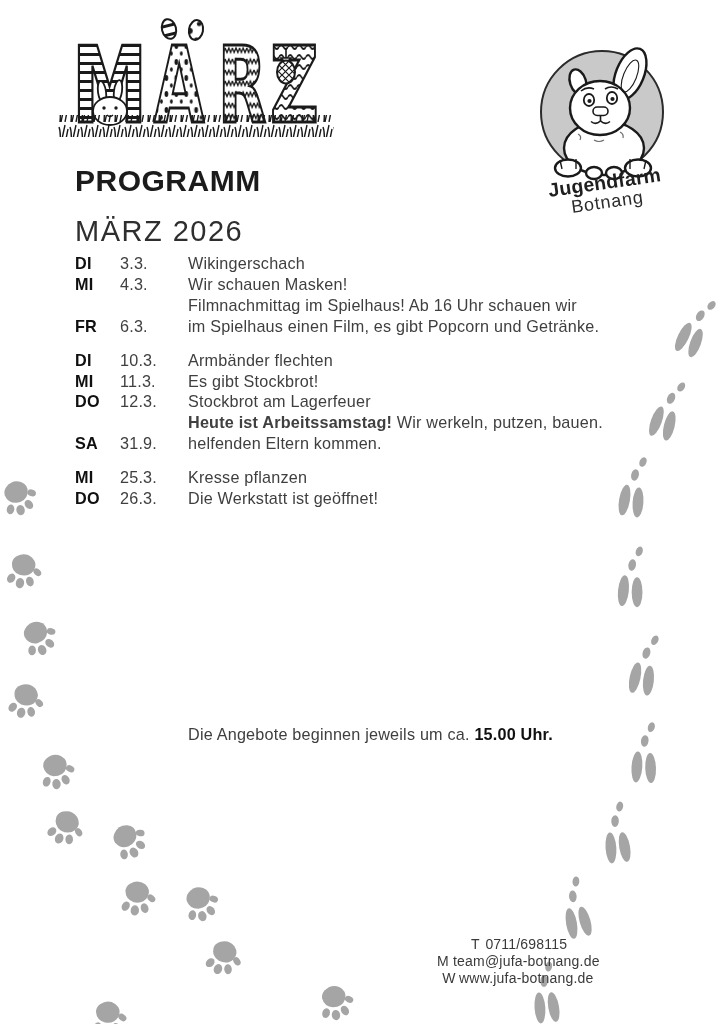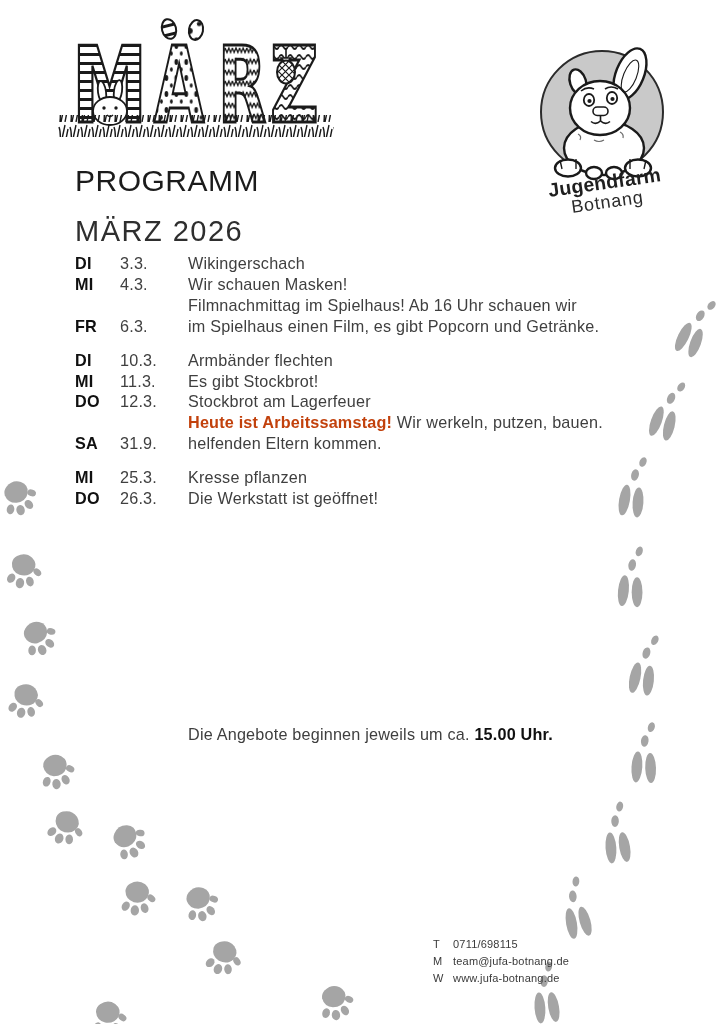--- a/index.html
+++ b/index.html
@@ -18,40 +18,40 @@
   
   #logo-svg{position:absolute;left:534px;top:36px;z-index:1;}
   #logo-text{
     position:absolute;left:528px;top:172px;width:156px;z-index:2;
     transform:rotate(-8deg);text-align:center;color:#1f1f1f;line-height:1.1;
   }
   #logo-text .l1{font-weight:700;font-size:19.5px;letter-spacing:.2px;}
   #logo-text .l2{font-weight:400;font-size:18px;letter-spacing:.8px;color:#2b2b2b;}
 
   
-  #h-title{left:75px;top:164px;font-size:30px;font-weight:400;letter-spacing:.5px;color:#1b1b1b;}
+  #h-title{left:75px;top:164px;font-size:30px;font-weight:700;letter-spacing:.5px;color:#1b1b1b;}
   #h-sub{left:75px;top:197px;font-size:29px;font-weight:400;letter-spacing:1.5px;color:#2e2e2e;margin-top:18px;}
 
   
   #schedule{left:75px;top:253px;width:580px;font-size:16.2px;letter-spacing:.2px;}
   .sched-group{margin-bottom:13px;}
   .sched-row{display:flex;align-items:flex-end;}
   .cell-day{width:45px;font-weight:700;color:#101010;line-height:20.9px;flex:none;}
   .cell-date{width:68px;line-height:20.9px;flex:none;}
   .cell-desc{flex:1;}
   .desc-line{line-height:20.9px;white-space:nowrap;}
-  .seg-b{font-weight:700;color:#c2410c;}
+  .seg-b{font-weight:700;color:#404040;}
 
   
   #notice{left:188px;top:725px;font-size:16.2px;letter-spacing:.2px;}
   #notice .seg-b{font-weight:700;color:#101010;}
 
   
   #footer-address{left:190px;top:936px;font-size:12.5px;line-height:16.8px;letter-spacing:.2px;color:#3a3a3a;}
-  #footer-contact{left:433px;top:936px;font-size:11px;line-height:16.8px;letter-spacing:.2px;color:#3a3a3a;}
+  #footer-contact{left:433px;top:936px;font-size:14px;line-height:16.8px;letter-spacing:.2px;color:#3a3a3a;text-align:center;}
   .contact-row .c-label{display:inline-block;width:20px;}
 </style>
 </head>
 <body>
 
 <div id="page">
 
   <svg id="decor" viewBox="0 0 722 1024">
     <defs>
       <symbol id="paw-symbol" viewBox="0 0 40 40">

